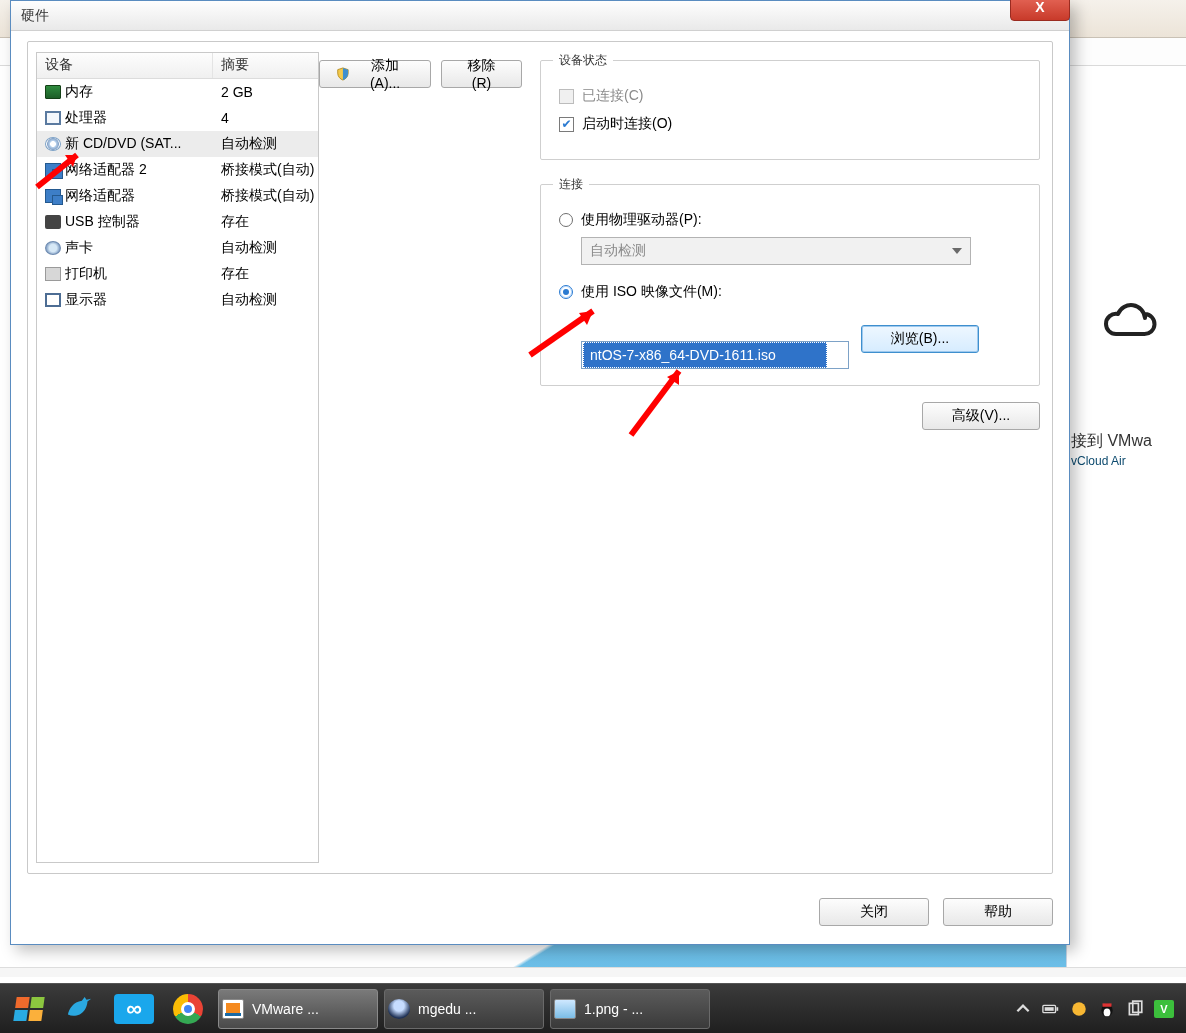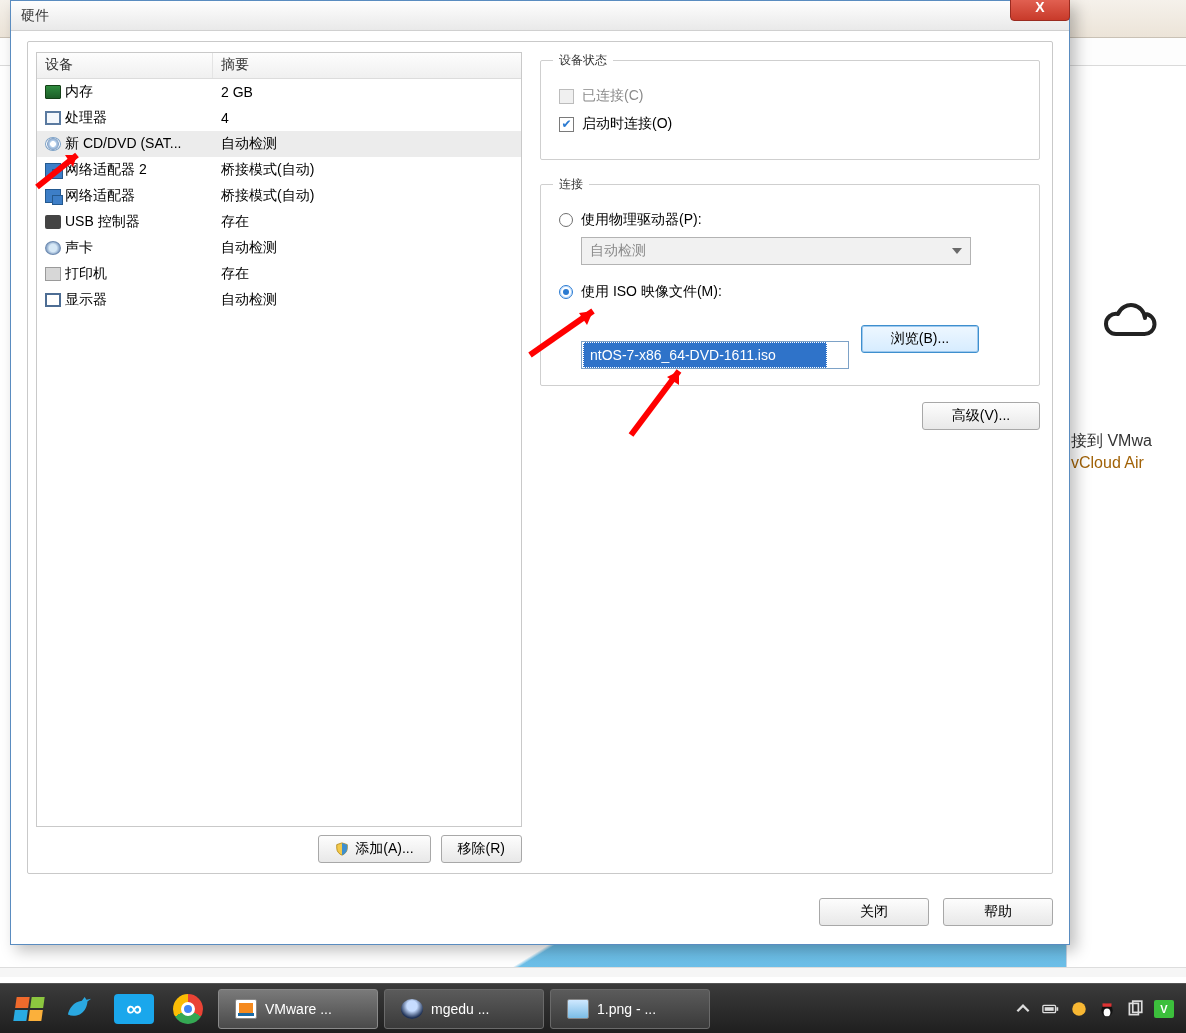--- a/index.html
+++ b/index.html
@@ -23,21 +23,21 @@
 .backdrop .stripe2 { position:absolute; left:0; right:0; top:38px; height:28px; background:#fdfdfd; border-bottom:1px solid #dadada;}
 .backdrop .rightpane {
   position:absolute; right:0; top:66px; bottom:62px; width:120px;
   background:#fff; border-left:1px solid #c7d6e6;
 }
 .backdrop .rightpane .cloud-icon {
   position:absolute; top:230px; left:28px; width:64px; height:50px;
 }
 .backdrop .rightpane .cloud-icon svg { width:100%; height:100%; }
 .backdrop .rightpane .txt1 { position:absolute; top:365px; left:4px; right:0; font-size:16px; color:#333; white-space:nowrap; overflow:hidden;}
-.backdrop .rightpane .txt2 { position:absolute; top:388px; left:4px; right:0; font-size:16px; color:#a16207; white-space:nowrap; overflow:hidden;}
+.backdrop .rightpane .txt2 { position:absolute; top:388px; left:4px; right:0; font-size:12px; color:#0c4a6e; white-space:nowrap; overflow:hidden;}
 .backdrop .tri {
   position:absolute; right:0; bottom:62px; width:680px; height:420px;
   background: linear-gradient(to top left, #5cb8e6 0%, #5cb8e6 49.5%, transparent 50%);
   opacity:.9;
 }
 .backdrop .bottombar {
   position:absolute; left:0; right:0; bottom:56px; height:10px; background:#f6f6f6; border-top:1px solid #ddd;
 }
 
 
@@ -61,21 +61,21 @@
   display:flex; align-items:center; justify-content:center;
   color:#fff; font-weight:bold; font-size:14px;
   box-shadow: inset 0 1px 0 rgba(255,255,255,.4);
 }
 
 .dialog-body {
   position:absolute; left:16px; right:16px; top:40px; bottom:70px;
   border:1px solid #c9c9c9; background:#fff; border-radius:2px;
   display:flex;
 }
-.left-col { width:504px; padding:10px 10px 10px 8px; display:flex; flex-direction:column;}
+.left-col { width:504px; padding:10px 10px 10px 8px; display:flex; flex-direction:row;}
 .right-col { flex:1; padding:10px 12px 10px 8px; }
 
 
 .device-list {
   flex:1; border:1px solid #c9c9c9; background:#fff;
   display:flex; flex-direction:column; position:relative;
 }
 .list-header {
   display:flex; height:26px; background:linear-gradient(#fdfdfd,#f0f0f0);
   border-bottom:1px solid #dcdcdc; font-size:14px; color:#333;
@@ -178,21 +178,21 @@
 .tb-start .win { width:28px; height:24px; display:grid; grid-template-columns:1fr 1fr; grid-template-rows:1fr 1fr; gap:2px; transform:skewX(-8deg);}
 .tb-start .win span:nth-child(1){background:#f06a2c;}
 .tb-start .win span:nth-child(2){background:#8cc63f;}
 .tb-start .win span:nth-child(3){background:#29abe2;}
 .tb-start .win span:nth-child(4){background:#fbb03b;}
 .tb-icon {
   width:48px; height:40px; border-radius:3px;
   display:flex; align-items:center; justify-content:center;
 }
 .tb-task {
-  height:40px; min-width:160px; padding:0 12px 0 16px;
+  height:40px; min-width:160px; padding:0 12px 0 3px;
   background:linear-gradient(#5b5b5b,#3a3a3a);
   border:1px solid #6a6a6a; border-radius:3px;
   display:flex; align-items:center; gap:8px; color:#fff; font-size:14px;
 }
 .tb-task.active { background:linear-gradient(#7a7a7a,#4a4a4a); border-color:#8a8a8a;}
 .tb-task .ticon { width:22px; height:20px; display:inline-block;}
 .tb-spacer { flex:1;}
 .tray { display:flex; align-items:center; gap:10px; padding-right:4px;}
 .tray .ti { width:18px; height:18px; display:inline-flex; align-items:center; justify-content:center; color:#ddd; font-size:14px;}
 .tray .ti svg{width:100%;height:100%;}

